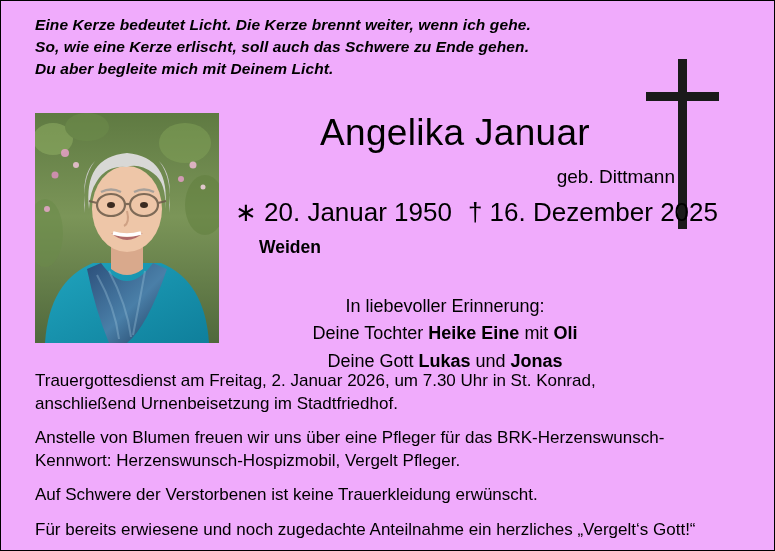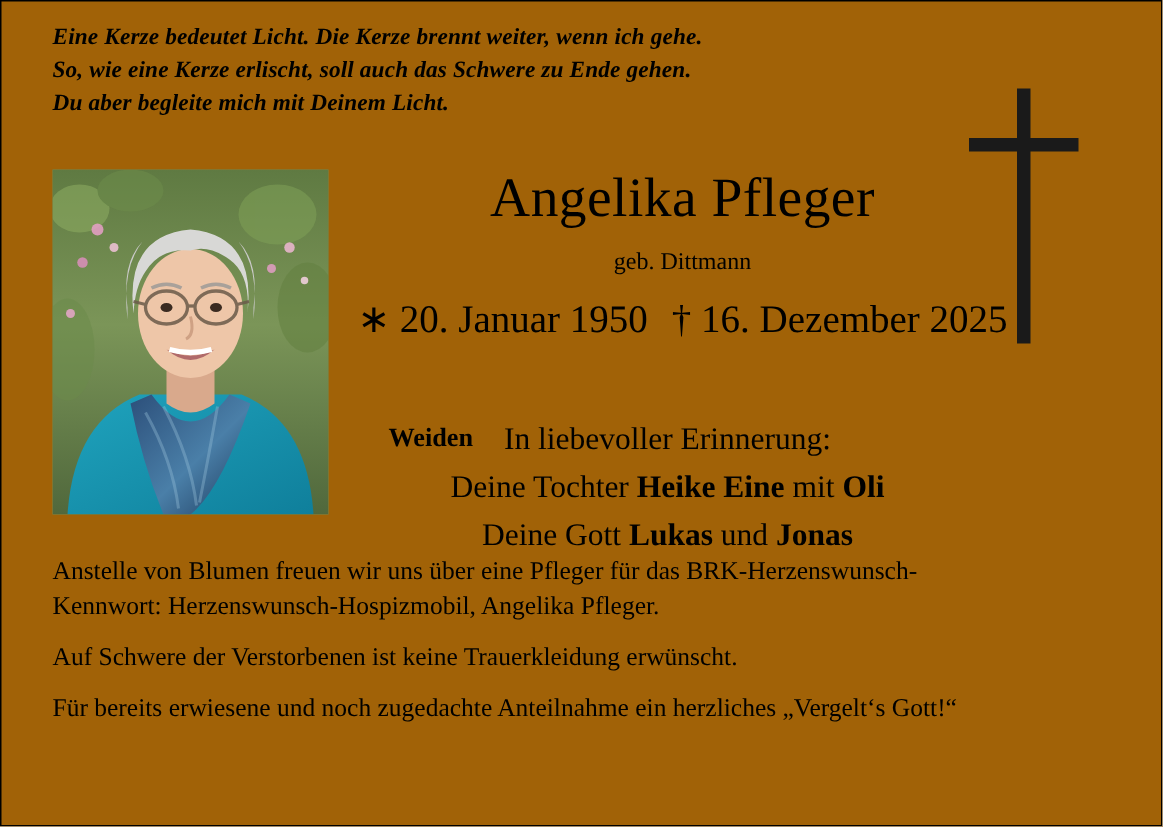--- a/index.html
+++ b/index.html
@@ -4,24 +4,24 @@
 <style>
   html, body {
     margin: 0;
     padding: 0;
     background: #ffffff;
   }
   #page {
     position: relative;
     width: 775px;
     height: 551px;
-    background: #a16207;
+    background: #f0abfc;
     border: 1px solid #000000;
     box-sizing: border-box;
-    font-family: Liberation Serif, serif;
+    font-family: Liberation Sans, sans-serif;
     color: #000000;
     overflow: hidden;
   }
 
   
   .verse {
     position: absolute;
     left: 34px;
     top: 13px;
     width: 560px;
@@ -80,50 +80,49 @@
     font-size: 37px;
     line-height: 1.08;
     letter-spacing: 0.3px;
     white-space: nowrap;
   }
   .maiden {
     position: absolute;
     left: 234px;
     top: 165px;
     width: 440px;
-    text-align: center;
-    font-size: 16px;
+    text-align: right;
+    font-size: 19px;
   }
   .dates {
     position: absolute;
     left: 234px;
     top: 196px;
     width: 440px;
     text-align: center;
     font-size: 26px;
     white-space: nowrap;
   }
   .dates .sep { display: inline-block; width: 16px; }
   .place {
     position: absolute;
     left: 258px;
     top: 236px;
     font-size: 17.5px;
     font-weight: bold;
-    margin-top: 44px;
   }
 
   
   .memorial {
     position: absolute;
     left: 234px;
-    top: 276px;
+    top: 292px;
     width: 420px;
     text-align: center;
-    font-size: 21px;
+    font-size: 18px;
     line-height: 1.52;
   }
   .memorial div { white-space: nowrap; }
   .memorial b { font-weight: bold; }
 
   
   .body-text {
     position: absolute;
     left: 34px;
     top: 368px;
@@ -221,37 +220,41 @@
       <path d="M66 79 Q76 74 86 79" stroke="#a9a19a" stroke-width="2.4" fill="none"></path>
       <path d="M99 79 Q109 74 119 79" stroke="#a9a19a" stroke-width="2.4" fill="none"></path>
 
       <path d="M92 98 Q95 110 89 113" stroke="#cfa184" stroke-width="2" fill="none"></path>
 
       <path d="M76 120 Q92 134 108 120 Q92 128 76 120 Z" fill="#b06a6a"></path>
       <path d="M78 120 Q92 124 106 120" stroke="#ffffff" stroke-width="3.5" fill="none"></path>
     </svg>
   </div>
 
-  <div class="name">Angelika Pfleger</div>
+  <div class="name">Angelika Januar</div>
   <div class="maiden">geb. Dittmann</div>
   <div class="dates">
     <span>∗ 20. Januar 1950</span><span class="sep"></span><span>† 16. Dezember 2025</span>
   </div>
   <div class="place">Weiden</div>
 
   <div class="memorial">
     <div>In liebevoller Erinnerung:</div>
     <div><span>Deine Tochter </span><b>Heike Eine</b><span> mit </span><b>Oli</b></div>
     <div><span>Deine Gott </span><b>Lukas</b><span> und </span><b>Jonas</b></div>
   </div>
 
   <div class="body-text">
     <p>
+      <span class="ln">Trauergottesdienst am Freitag, 2. Januar 2026, um 7.30 Uhr in St. Konrad,</span>
+      <span class="ln">anschließend Urnenbeisetzung im Stadtfriedhof.</span>
+    </p>
+    <p>
       <span class="ln">Anstelle von Blumen freuen wir uns über eine Pfleger für das BRK-Herzenswunsch-</span>
-      <span class="ln">Kennwort: Herzenswunsch-Hospizmobil, Angelika Pfleger.</span>
+      <span class="ln">Kennwort: Herzenswunsch-Hospizmobil, Vergelt Pfleger.</span>
     </p>
     <p>
       <span class="ln">Auf Schwere der Verstorbenen ist keine Trauerkleidung erwünscht.</span>
     </p>
     <p>
       <span class="ln">Für bereits erwiesene und noch zugedachte Anteilnahme ein herzliches „Vergelt‘s Gott!“</span>
     </p>
   </div>
 
 </div>

